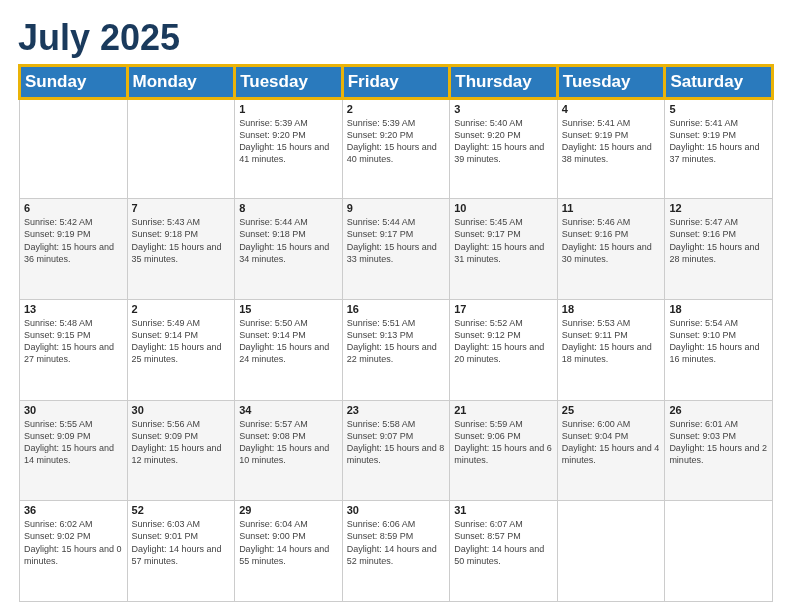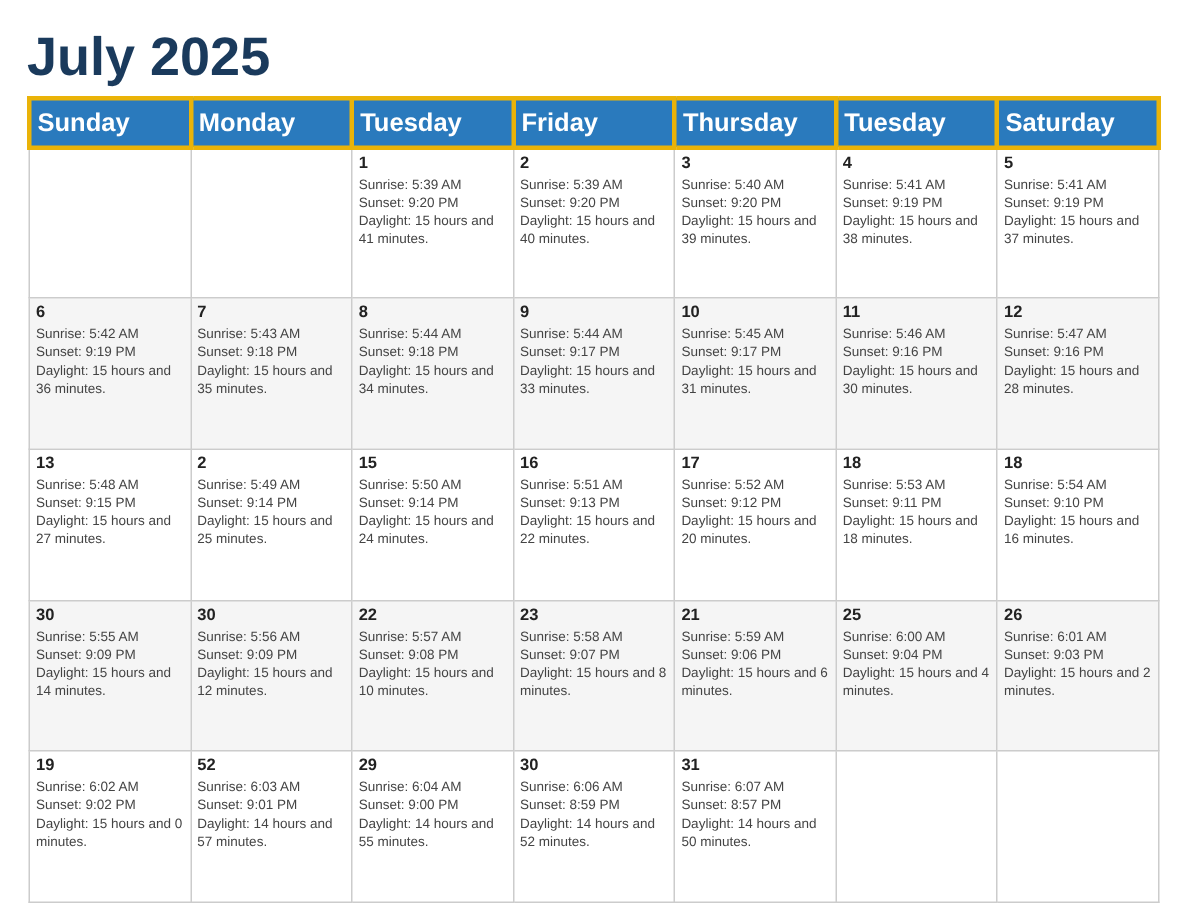--- a/index.html
+++ b/index.html
@@ -210,21 +210,21 @@
         <tr>
           <td>
             <span class="cell-day">30</span>
             <div class="cell-info">Sunrise: 5:55 AM<br>Sunset: 9:09 PM<br>Daylight: 15 hours and 14 minutes.</div>
           </td>
           <td>
             <span class="cell-day">30</span>
             <div class="cell-info">Sunrise: 5:56 AM<br>Sunset: 9:09 PM<br>Daylight: 15 hours and 12 minutes.</div>
           </td>
           <td>
-            <span class="cell-day">22</span>
+            <span class="cell-day">34</span>
             <div class="cell-info">Sunrise: 5:57 AM<br>Sunset: 9:08 PM<br>Daylight: 15 hours and 10 minutes.</div>
           </td>
           <td>
             <span class="cell-day">23</span>
             <div class="cell-info">Sunrise: 5:58 AM<br>Sunset: 9:07 PM<br>Daylight: 15 hours and 8 minutes.</div>
           </td>
           <td>
             <span class="cell-day">21</span>
             <div class="cell-info">Sunrise: 5:59 AM<br>Sunset: 9:06 PM<br>Daylight: 15 hours and 6 minutes.</div>
           </td>
@@ -232,21 +232,21 @@
             <span class="cell-day">25</span>
             <div class="cell-info">Sunrise: 6:00 AM<br>Sunset: 9:04 PM<br>Daylight: 15 hours and 4 minutes.</div>
           </td>
           <td>
             <span class="cell-day">26</span>
             <div class="cell-info">Sunrise: 6:01 AM<br>Sunset: 9:03 PM<br>Daylight: 15 hours and 2 minutes.</div>
           </td>
         </tr>
         <tr>
           <td>
-            <span class="cell-day">19</span>
+            <span class="cell-day">36</span>
             <div class="cell-info">Sunrise: 6:02 AM<br>Sunset: 9:02 PM<br>Daylight: 15 hours and 0 minutes.</div>
           </td>
           <td>
             <span class="cell-day">52</span>
             <div class="cell-info">Sunrise: 6:03 AM<br>Sunset: 9:01 PM<br>Daylight: 14 hours and 57 minutes.</div>
           </td>
           <td>
             <span class="cell-day">29</span>
             <div class="cell-info">Sunrise: 6:04 AM<br>Sunset: 9:00 PM<br>Daylight: 14 hours and 55 minutes.</div>
           </td>

